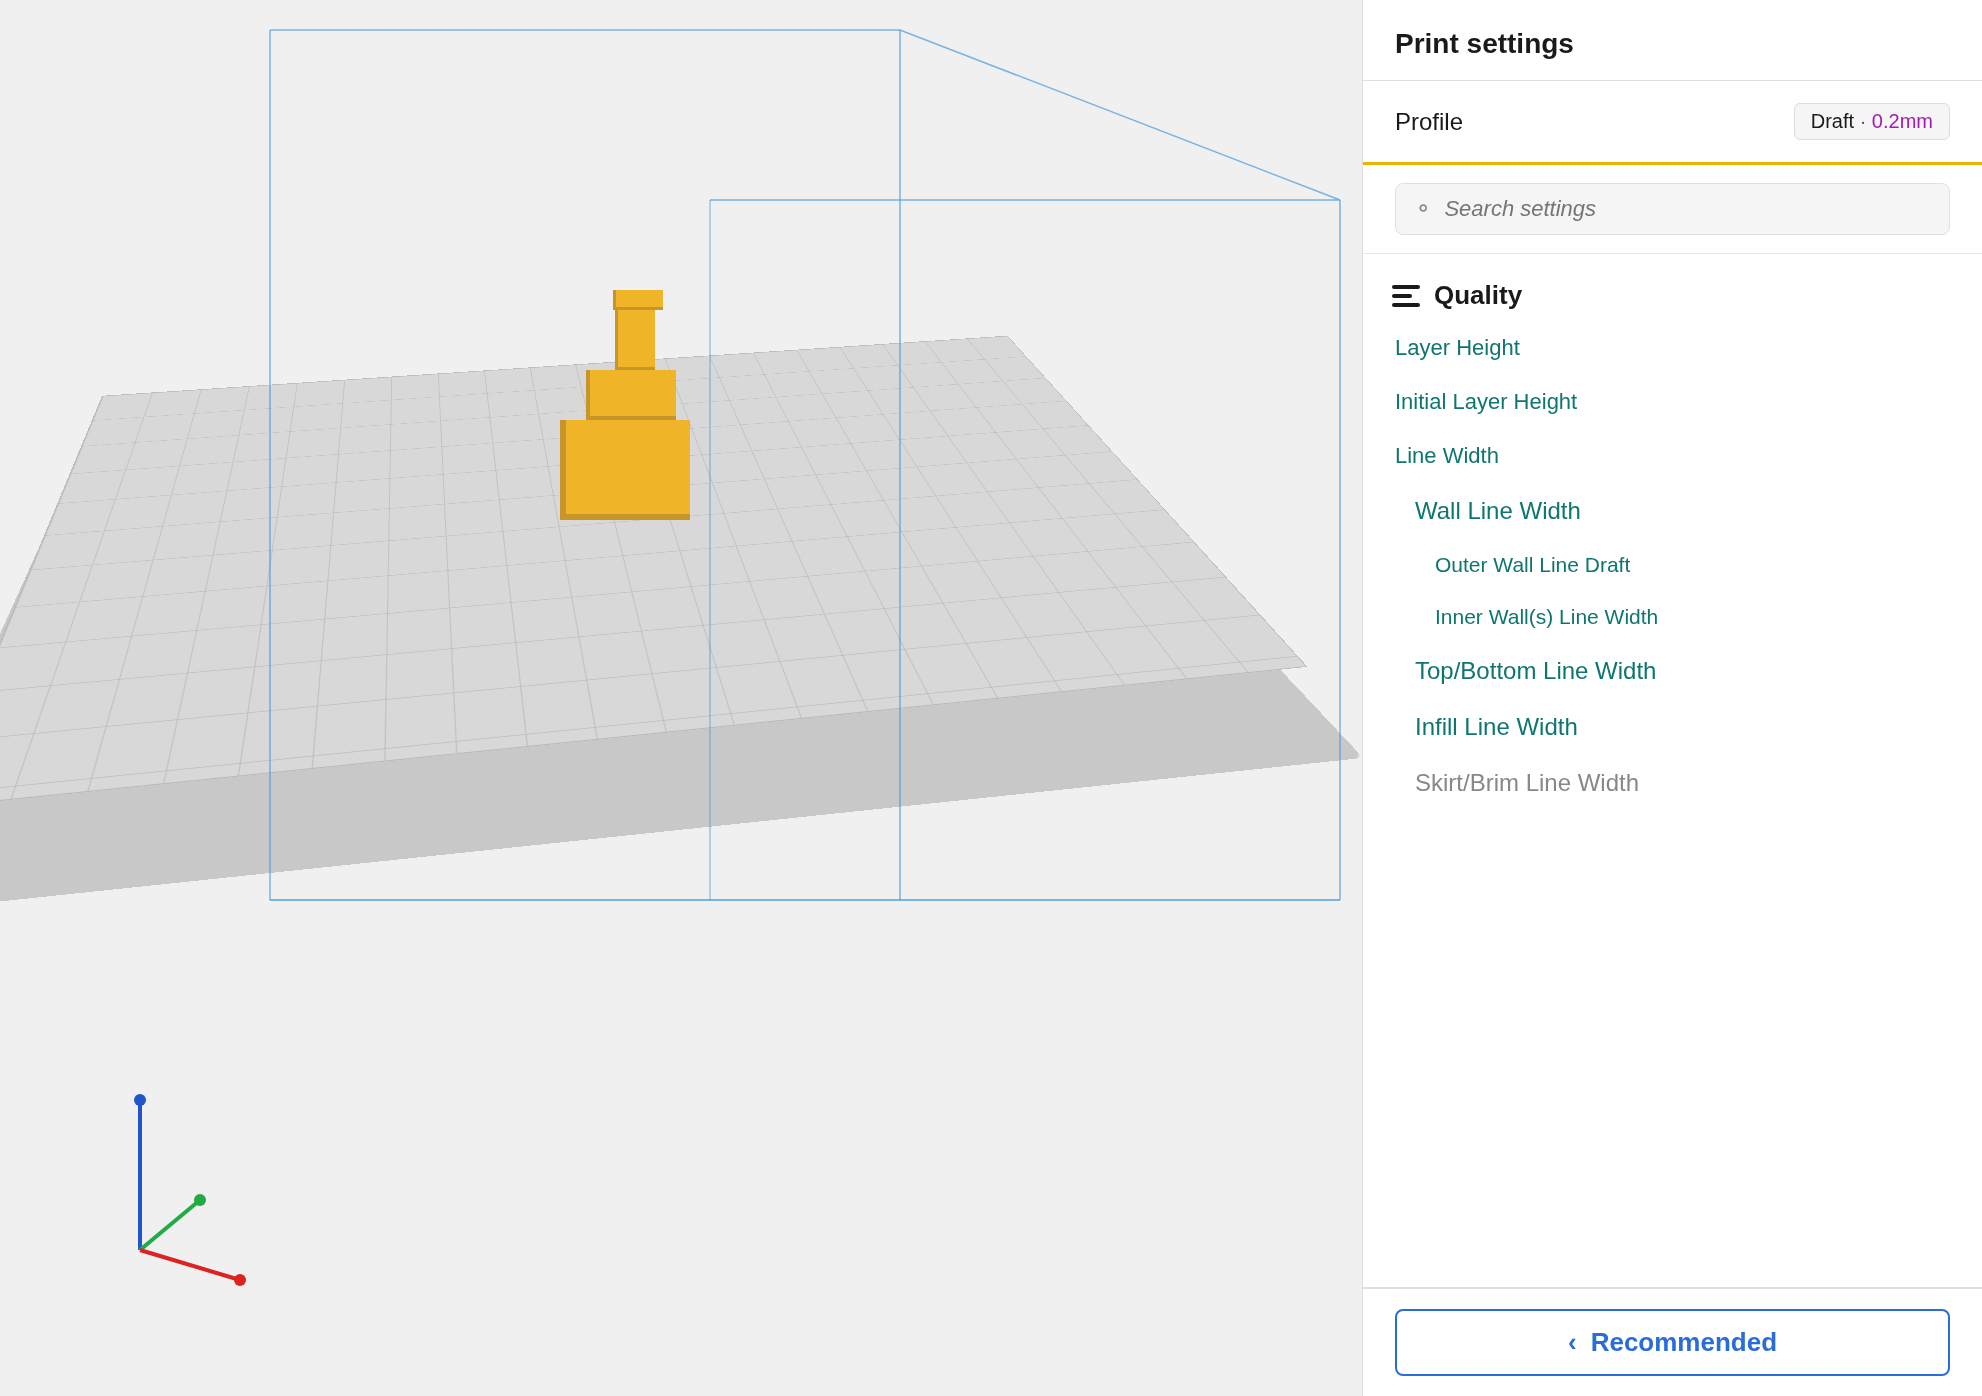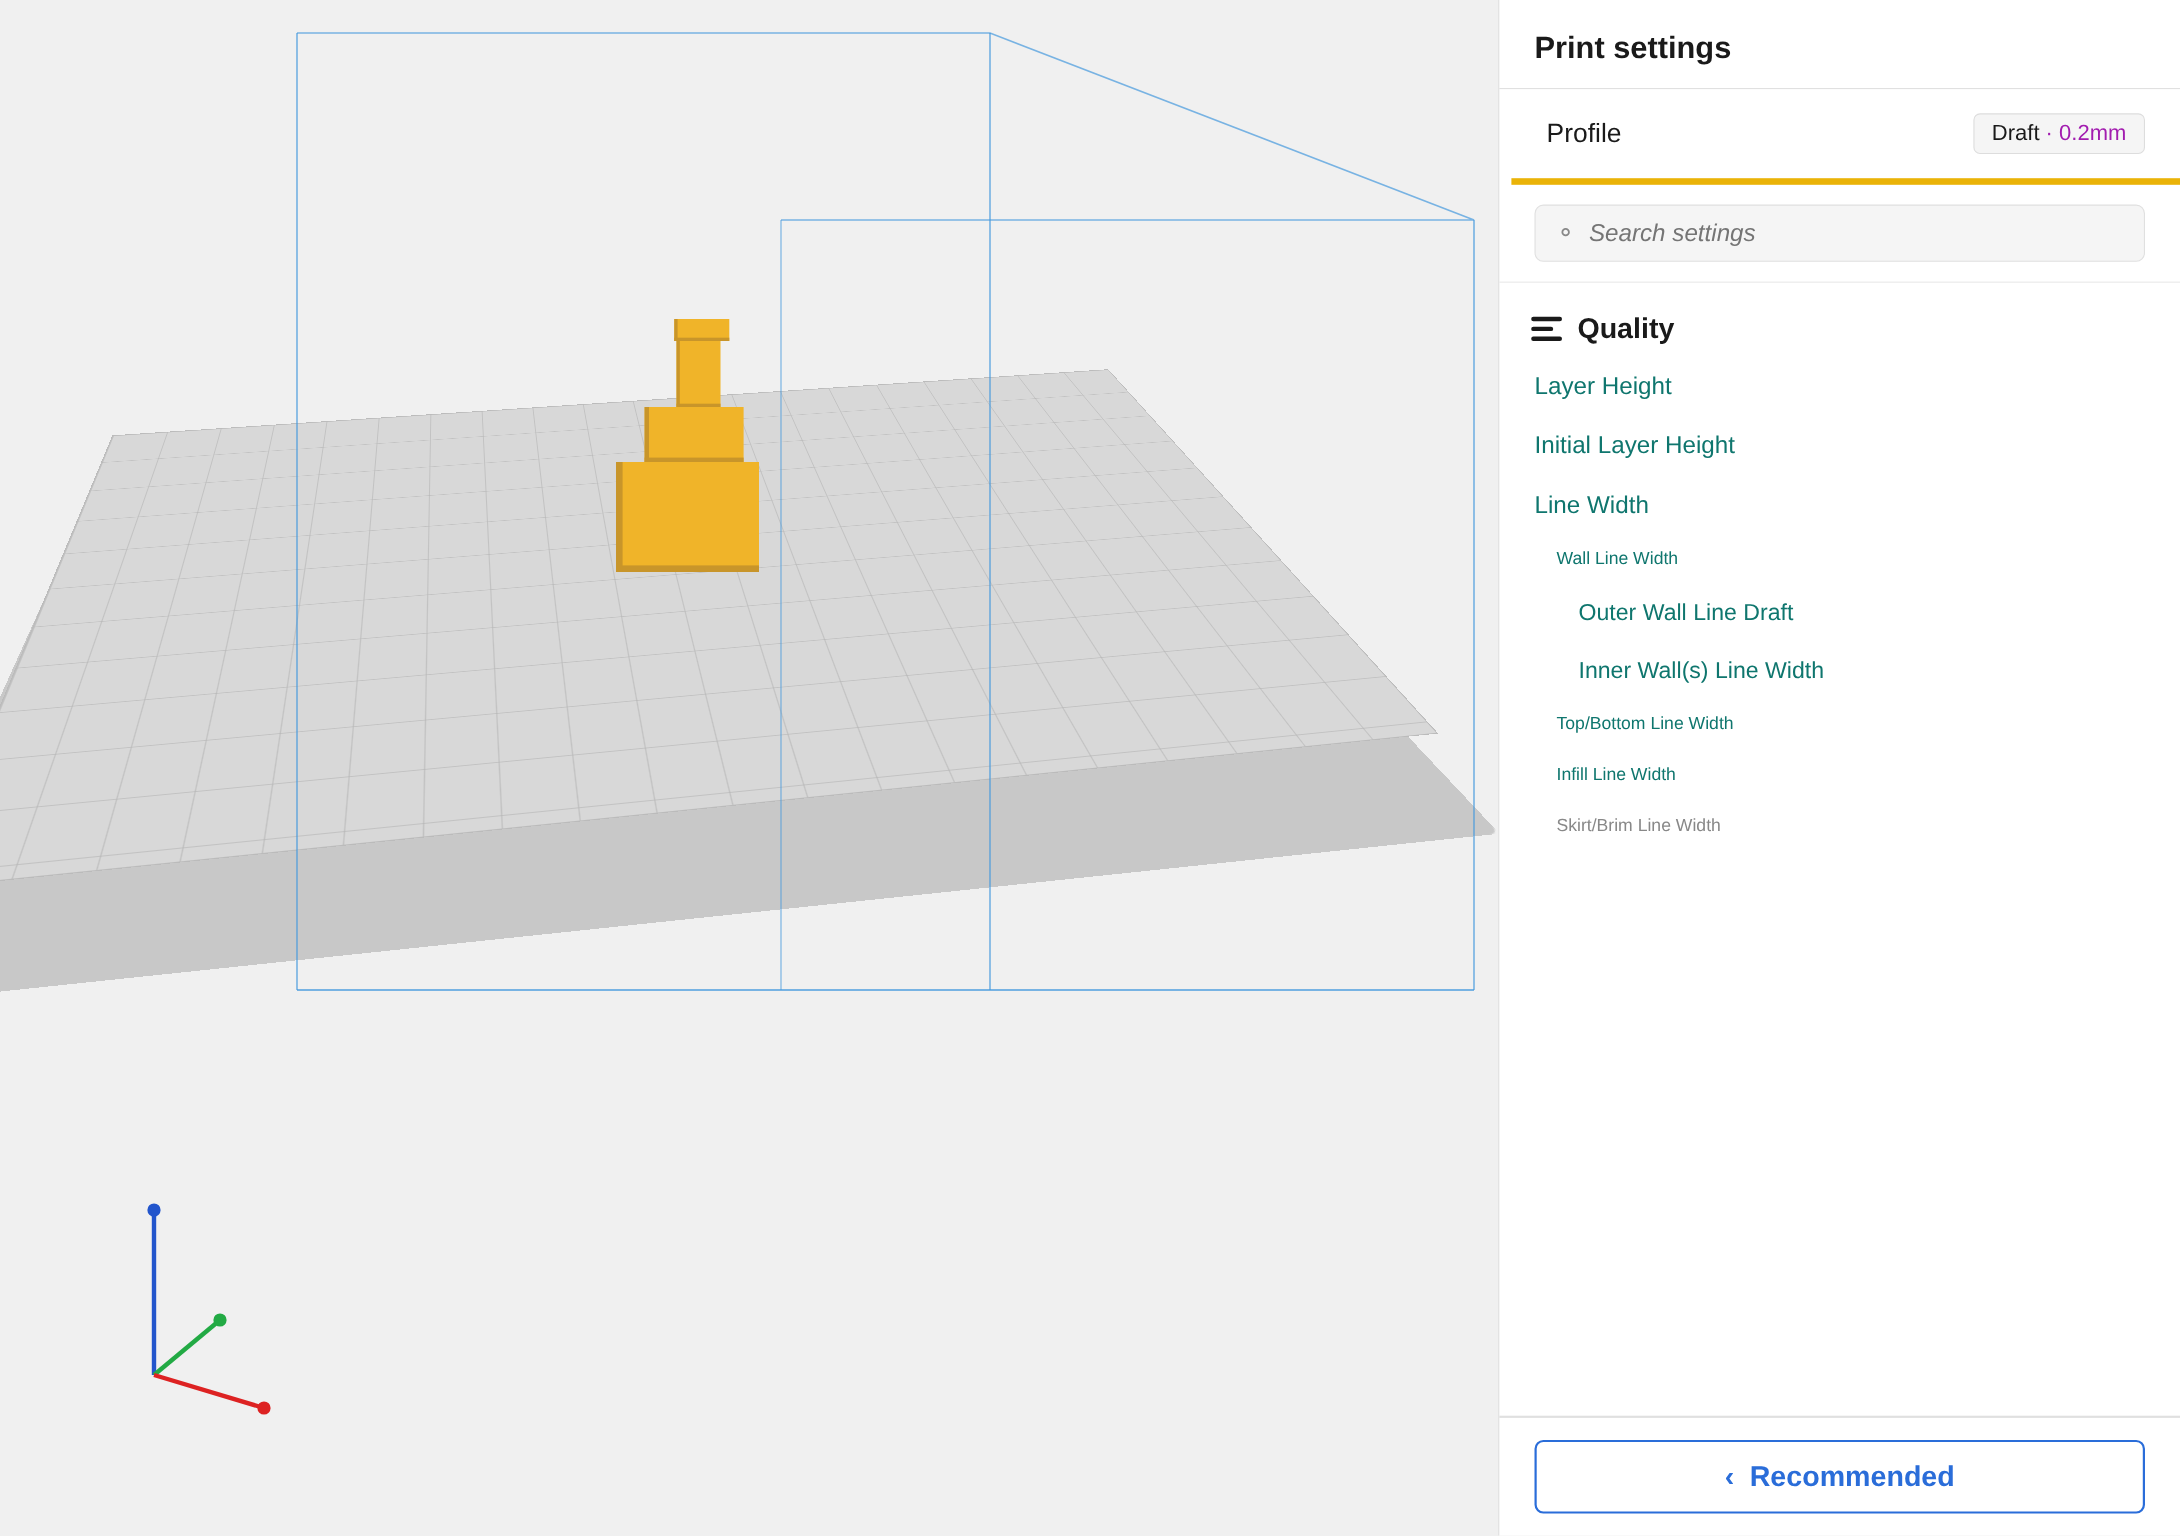--- a/index.html
+++ b/index.html
@@ -128,22 +128,21 @@
       font-size: 28px;
       font-weight: 600;
       color: #1a1a1a;
       border-bottom: 1px solid #e0e0e0;
     }
 
     .profile-row {
       display: flex;
       align-items: center;
       padding: 22px 32px;
-      border-bottom: 6px solid #eab308;
-      margin-left: 11px;
+      border-bottom: 3px solid #eab308;
     }
 
     .profile-label {
       font-size: 24px;
       font-weight: 500;
       color: #1a1a1a;
       flex: 1;
     }
 
     .profile-badge {
@@ -234,21 +233,21 @@
 
     .setting-item {
       padding: 14px 32px;
       font-size: 22px;
       color: #0f766e;
       cursor: pointer;
     }
 
     .setting-item.indent-1 {
       padding-left: 52px;
-      font-size: 16px;
+      font-size: 24px;
     }
 
     .setting-item.indent-2 {
       padding-left: 72px;
       font-size: 21px;
     }
 
     .setting-item.faded {
       color: #888;
     }

